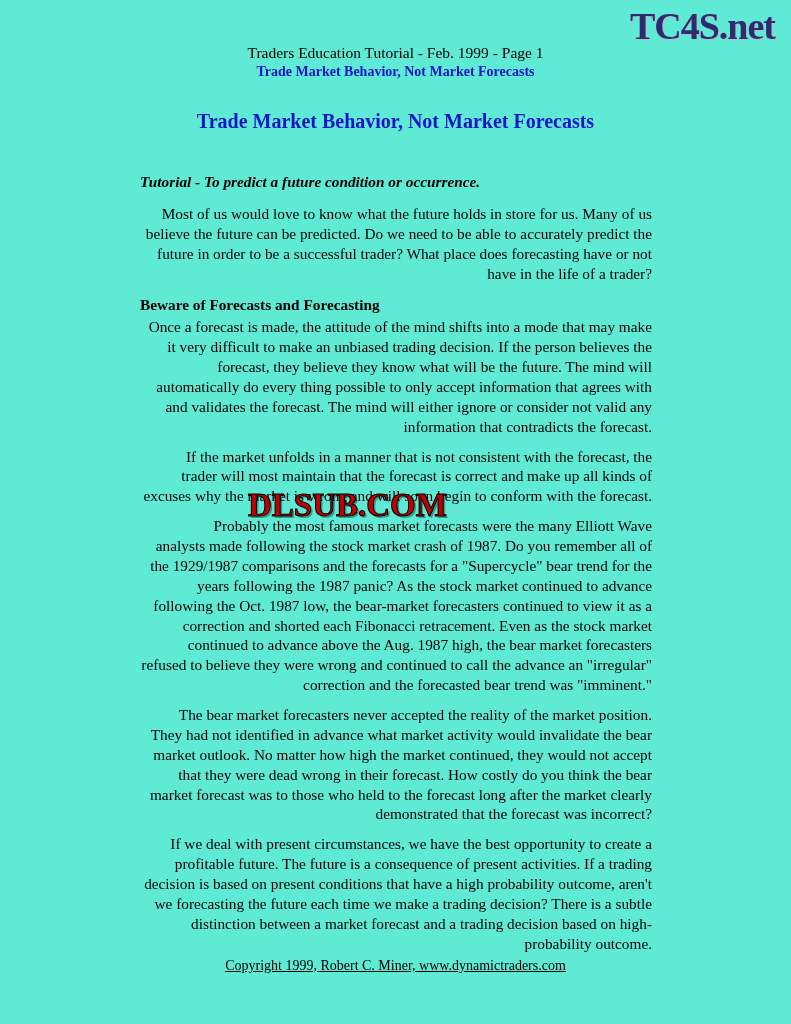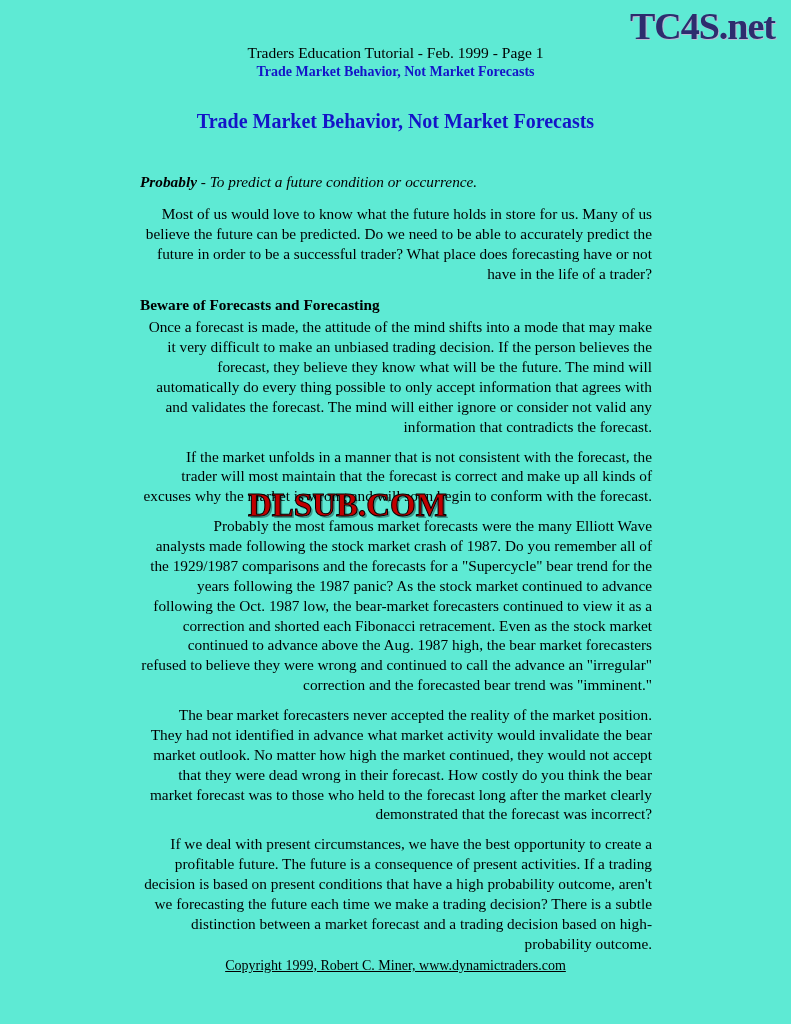--- a/index.html
+++ b/index.html
@@ -79,21 +79,21 @@
     font-size: 15.3px;
     line-height: 1.30;
     text-align: left;
   }
   .lead-def {
     margin: 0 0 12px 0;
     font-style: italic;
     font-weight: bold;
   }
   .lead-def .rest {
-    font-weight: normal;
+    font-weight: bold;
     font-style: italic;
   }
   p.para {
     margin: 0 0 10px 0;
     text-align: right;
   }
   p.indent {
     text-indent: 26px;
   }
   h2.sub {
@@ -150,21 +150,21 @@
     <div class="line1">Traders Education Tutorial - Feb. 1999 - Page 1</div>
     <div class="line2">Trade Market Behavior, Not Market Forecasts</div>
   </div>
 
   <div class="title-block">
     <div class="doc-title">Trade Market Behavior, Not Market Forecasts</div>
   </div>
 
   <div class="body-col">
 
-    <p class="lead-def"><span>Probably</span><span class="rest"> - To predict a future condition or occurrence.</span></p>
+    <p class="lead-def"><span>Tutorial</span><span class="rest"> - To predict a future condition or occurrence.</span></p>
 
     <p class="para">Most of us would love to know what the future holds in store for us. Many of us believe the future can be predicted. Do we need to be able to accurately predict the future in order to be a successful trader? What place does forecasting have or not have in the life of a trader?</p>
 
     <h2 class="sub">Beware of Forecasts and Forecasting</h2>
 
     <p class="para">Once a forecast is made, the attitude of the mind shifts into a mode that may make it very difficult to make an unbiased trading decision. If the person believes the forecast, they believe they know what will be the future. The mind will automatically do every thing possible to only accept information that agrees with and validates the forecast. The mind will either ignore or consider not valid any information that contradicts the forecast.</p>
 
     <p class="para indent">If the market unfolds in a manner that is not consistent with the forecast, the trader will most maintain that the forecast is correct and make up all kinds of excuses why the market is wrong and will soon begin to conform with the forecast.</p>
 
     <p class="para indent">Probably the most famous market forecasts were the many Elliott Wave analysts made following the stock market crash of 1987. Do you remember all of the 1929/1987 comparisons and the forecasts for a "Supercycle" bear trend for the years following the 1987 panic? As the stock market continued to advance following the Oct. 1987 low, the bear-market forecasters continued to view it as a correction and shorted each Fibonacci retracement. Even as the stock market continued to advance above the Aug. 1987 high, the bear market forecasters refused to believe they were wrong and continued to call the advance an "irregular" correction and the forecasted bear trend was "imminent."</p>

